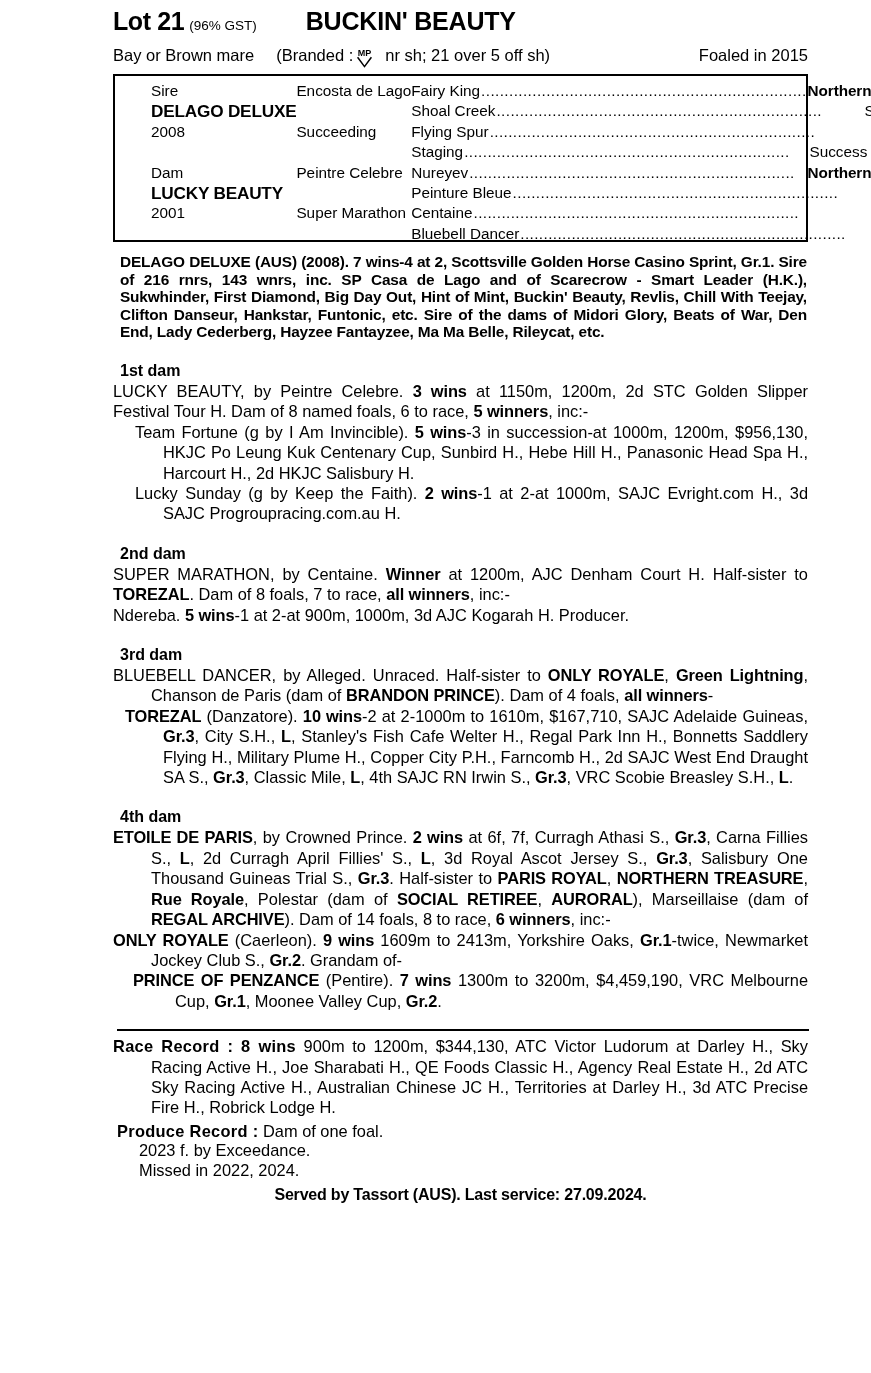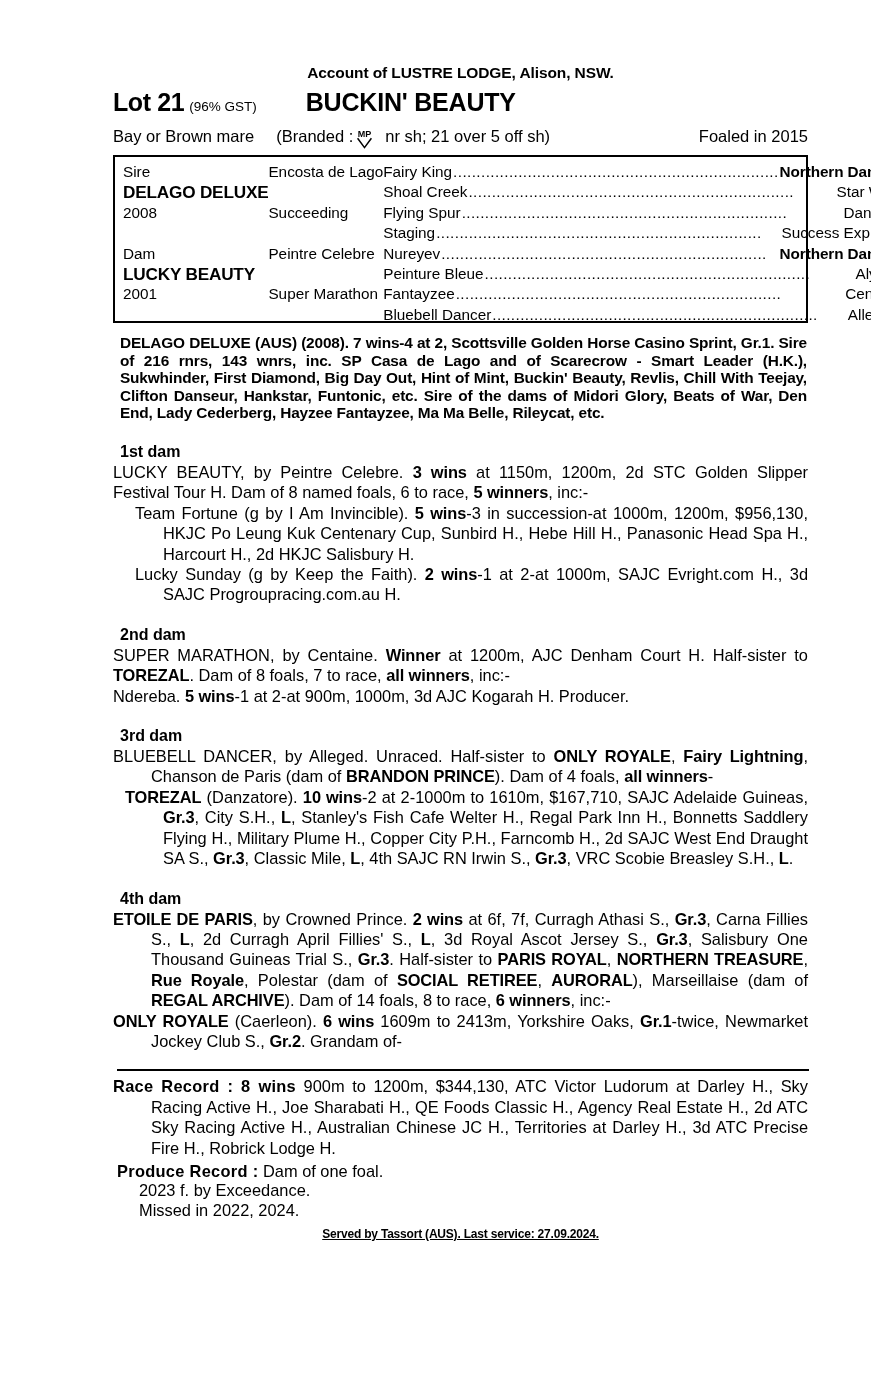--- a/index.html
+++ b/index.html
@@ -83,21 +83,21 @@
     margin-top: 9px;
     width: 695px;
     height: 168px;
     display: flex;
     padding: 5px 0 4px 0;
   }
   .ped-col {
     display: flex;
     flex-direction: column;
   }
-  .ped-col-1 { width: 198px; padding-left: 8px; }
+  .ped-col-1 { width: 198px; padding-left: 8px; margin-left: 28px; }
   .ped-col-2 { width: 182px; }
   .ped-col-3 { flex: 1; padding-right: 9px; }
   .ped-cell {
     font-size: 15.3px;
     line-height: 20.4px;
     height: 20.4px;
     white-space: nowrap;
     overflow: hidden;
   }
   .ped-cell.big {
@@ -182,32 +182,30 @@
     margin-top: 3px;
   }
   .prod-line {
     font-size: 16.4px;
     line-height: 19.6px;
     padding-left: 26px;
   }
   .served {
     text-align: center;
     font-weight: bold;
-    font-size: 12px;
+    font-size: 16px;
     letter-spacing: -0.2px;
     margin-top: 6px;
-    text-decoration: underline;
   }
 </style>
 </head>
 <body>
 
 <div class="page">
 
-  <div class="account-line">Account of LUSTRE LODGE, Alison, NSW.</div>
 
   <div class="lot-row">
     <span class="lot-no">Lot 21</span>
     <span class="gst">(96% GST)</span>
     <span class="horse-name">BUCKIN' BEAUTY</span>
   </div>
 
   <div class="desc-row">
     <span class="desc-colour">Bay or Brown mare</span>
     <span class="desc-brand">
@@ -267,21 +265,21 @@
           <span class="gp-left">Nureyev</span>
           <span class="gp-dots">......................................................................</span>
           <span class="gp-right bold">Northern Dancer</span>
         </div>
         <div class="gp-row">
           <span class="gp-left">Peinture Bleue</span>
           <span class="gp-dots">......................................................................</span>
           <span class="gp-right">Alydar</span>
         </div>
         <div class="gp-row">
-          <span class="gp-left">Fantayzee</span>
+          <span class="gp-left">Centaine</span>
           <span class="gp-dots">......................................................................</span>
           <span class="gp-right">Century</span>
         </div>
         <div class="gp-row">
           <span class="gp-left">Bluebell Dancer</span>
           <span class="gp-dots">......................................................................</span>
           <span class="gp-right">Alleged</span>
         </div>
       </div>
   </div>
@@ -290,25 +288,26 @@
 
   <div id="dams-container">
       <div class="dam-head">1st dam</div>
       <div class="blk ind0">LUCKY BEAUTY, by Peintre Celebre. <b>3 wins</b> at 1150m, 1200m, 2d STC Golden Slipper Festival Tour H. Dam of 8 named foals, 6 to race, <b>5 winners</b>, inc:-</div>
       <div class="blk hang2">Team Fortune (g by I Am Invincible). <b>5 wins</b>-3 in succession-at 1000m, 1200m, $956,130, HKJC Po Leung Kuk Centenary Cup, Sunbird H., Hebe Hill H., Panasonic Head Spa H., Harcourt H., 2d HKJC Salisbury H.</div>
       <div class="blk hang2">Lucky Sunday (g by Keep the Faith). <b>2 wins</b>-1 at 2-at 1000m, SAJC Evright.com H., 3d SAJC Progroupracing.com.au H.</div>
       <div class="dam-head">2nd dam</div>
       <div class="blk ind0">SUPER MARATHON, by Centaine. <b>Winner</b> at 1200m, AJC Denham Court H. Half-sister to <b>TOREZAL</b>. Dam of 8 foals, 7 to race, <b>all winners</b>, inc:-</div>
       <div class="blk hang1">Ndereba. <b>5 wins</b>-1 at 2-at 900m, 1000m, 3d AJC Kogarah H. Producer.</div>
       <div class="dam-head">3rd dam</div>
-      <div class="blk hang1">BLUEBELL DANCER, by Alleged. Unraced. Half-sister to <b>ONLY ROYALE</b>, <b>Fairy Lightning</b>, Chanson de Paris (dam of <b>BRANDON PRINCE</b>). Dam of 4 foals, <b>all winners</b>-</div>
+      <div class="blk hang1">BLUEBELL DANCER, by Alleged. Unraced. Half-sister to <b>ONLY ROYALE</b>, <b>Green Lightning</b>, Chanson de Paris (dam of <b>BRANDON PRINCE</b>). Dam of 4 foals, <b>all winners</b>-</div>
       <div class="blk hang3"><b>TOREZAL</b> (Danzatore). <b>10 wins</b>-2 at 2-1000m to 1610m, $167,710, SAJC Adelaide Guineas, <b>Gr.3</b>, City S.H., <b>L</b>, Stanley's Fish Cafe Welter H., Regal Park Inn H., Bonnetts Saddlery Flying H., Military Plume H., Copper City P.H., Farncomb H., 2d SAJC West End Draught SA S., <b>Gr.3</b>, Classic Mile, <b>L</b>, 4th SAJC RN Irwin S., <b>Gr.3</b>, VRC Scobie Breasley S.H., <b>L</b>.</div>
       <div class="dam-head">4th dam</div>
       <div class="blk hang1"><b>ETOILE DE PARIS</b>, by Crowned Prince. <b>2 wins</b> at 6f, 7f, Curragh Athasi S., <b>Gr.3</b>, Carna Fillies S., <b>L</b>, 2d Curragh April Fillies' S., <b>L</b>, 3d Royal Ascot Jersey S., <b>Gr.3</b>, Salisbury One Thousand Guineas Trial S., <b>Gr.3</b>. Half-sister to <b>PARIS ROYAL</b>, <b>NORTHERN TREASURE</b>, <b>Rue Royale</b>, Polestar (dam of <b>SOCIAL RETIREE</b>, <b>AURORAL</b>), Marseillaise (dam of <b>REGAL ARCHIVE</b>). Dam of 14 foals, 8 to race, <b>6 winners</b>, inc:-</div>
-      <div class="blk hang1"><b>ONLY ROYALE</b> (Caerleon). <b>6 wins</b> 1609m to 2413m, Yorkshire Oaks, <b>Gr.1</b>-twice, Newmarket Jockey Club S., <b>Gr.2</b>. Grandam of-</div>
+      <div class="blk hang1"><b>ONLY ROYALE</b> (Caerleon). <b>9 wins</b> 1609m to 2413m, Yorkshire Oaks, <b>Gr.1</b>-twice, Newmarket Jockey Club S., <b>Gr.2</b>. Grandam of-</div>
+      <div class="blk hang4"><b>PRINCE OF PENZANCE</b> (Pentire). <b>7 wins</b> 1300m to 3200m, $4,459,190, VRC Melbourne Cup, <b>Gr.1</b>, Moonee Valley Cup, <b>Gr.2</b>.</div>
     </div>
 
   <div class="rule"></div>
 
   <div class="rec">
     <span class="rec-label">Race Record : 8 wins</span><span> 900m to 1200m, $344,130, ATC Victor Ludorum at Darley H., Sky Racing Active H., Joe Sharabati H., QE Foods Classic H., Agency Real Estate H., 2d ATC Sky Racing Active H., Australian Chinese JC H., Territories at Darley H., 3d ATC Precise Fire H., Robrick Lodge H.</span>
   </div>
 
   <div class="prod">
     <span class="rec-label">Produce Record :</span><span> Dam of one foal.</span>

